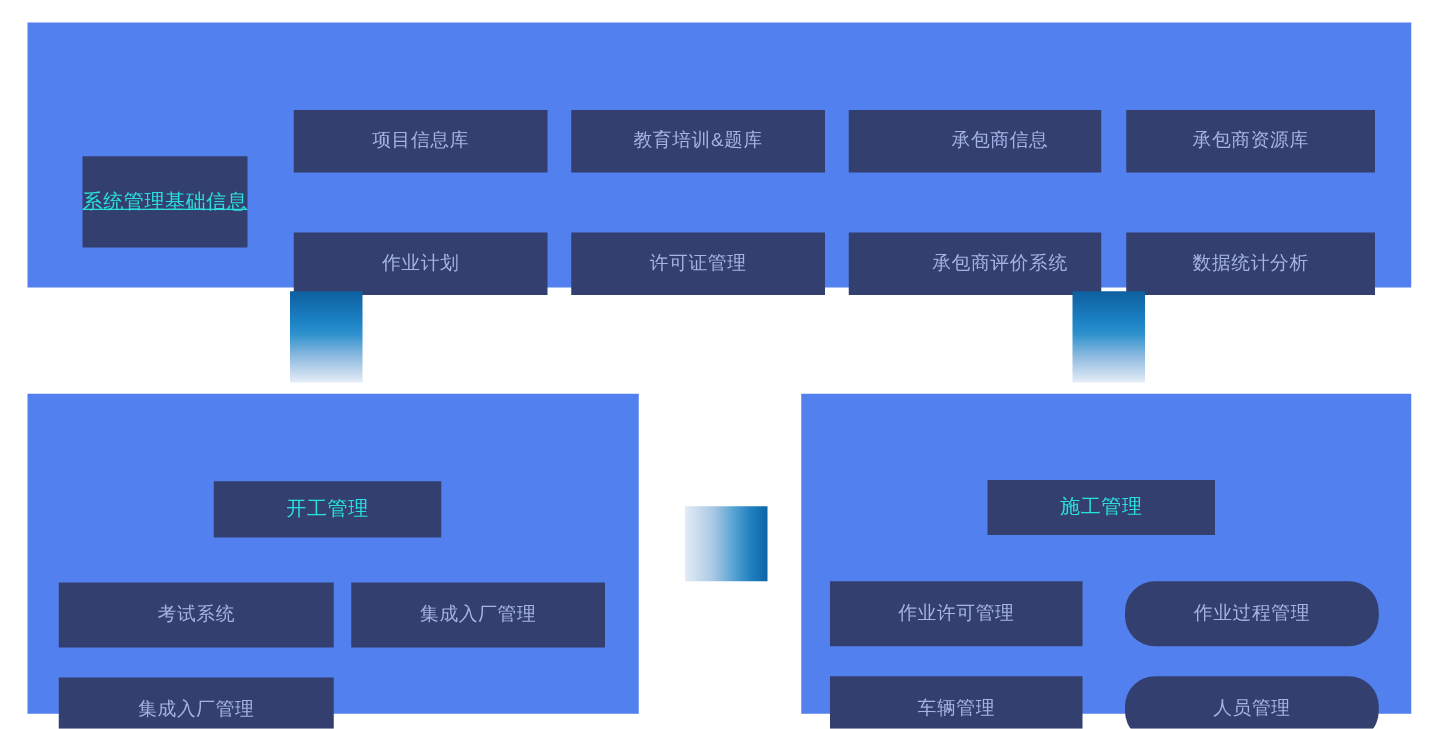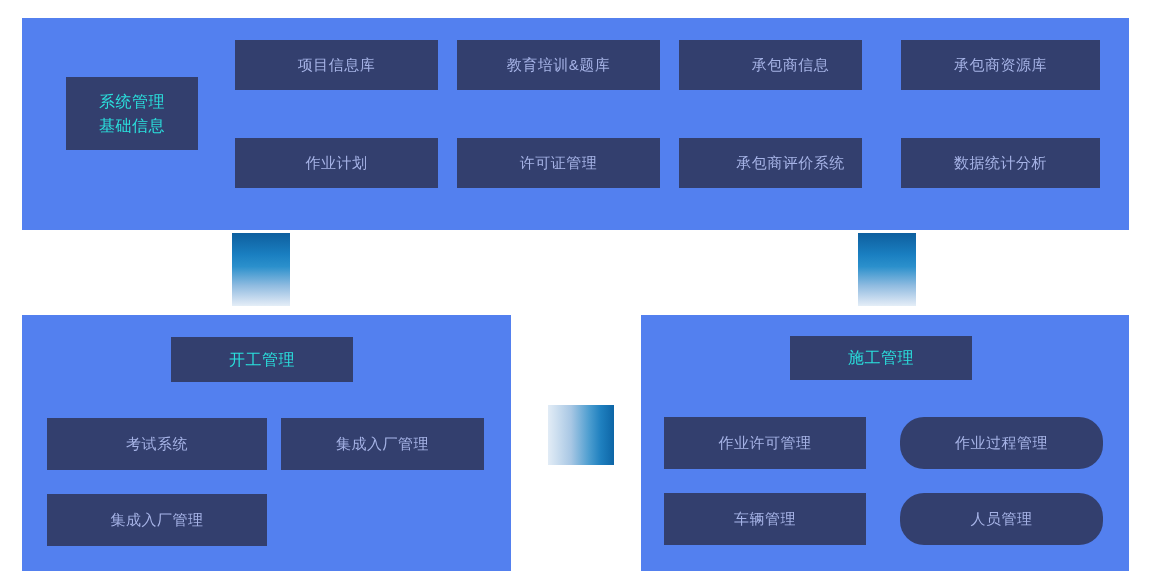--- a/index.html
+++ b/index.html
@@ -44,43 +44,45 @@
     display: flex;
     align-items: center;
     justify-content: center;
     text-align: center;
     color: #a6b3e6;
     font-size: 15px;
     line-height: 1.45;
     letter-spacing: 0.5px;
     white-space: nowrap;
     box-sizing: border-box;
+    margin-top: 48px;
   }
   .box.header {
     color: #2ae0dd;
     font-size: 16px;
   }
   .box.header.multiline {
     white-space: normal;
-    flex-direction: column;
+    flex-direction: row;
+    text-decoration: underline;
   }
 
   
   #top-title {
     left: 66px; top: 77px;
     width: 132px; height: 73px;
   }
 
   
   .top-mod { height: 50px; }
   .top-mod.r1 { top: 40px; }
   .top-mod.r2 { top: 138px; }
   .top-c1 { left: 235px; width: 203px; }
   .top-c2 { left: 457px; width: 203px; }
-  .top-c3 { left: 679px; width: 183px; padding-left: 40px; }
+  .top-c3 { left: 679px; width: 202px; padding-left: 40px; }
   .top-c4 { left: 901px; width: 199px; }
 
   
   #bl-title {
     left: 171px; top: 337px;
     width: 182px; height: 45px;
   }
   .bl-mod { height: 52px; }
   .bl-mod.r1 { top: 418px; }
   .bl-mod.r2 { top: 494px; }

